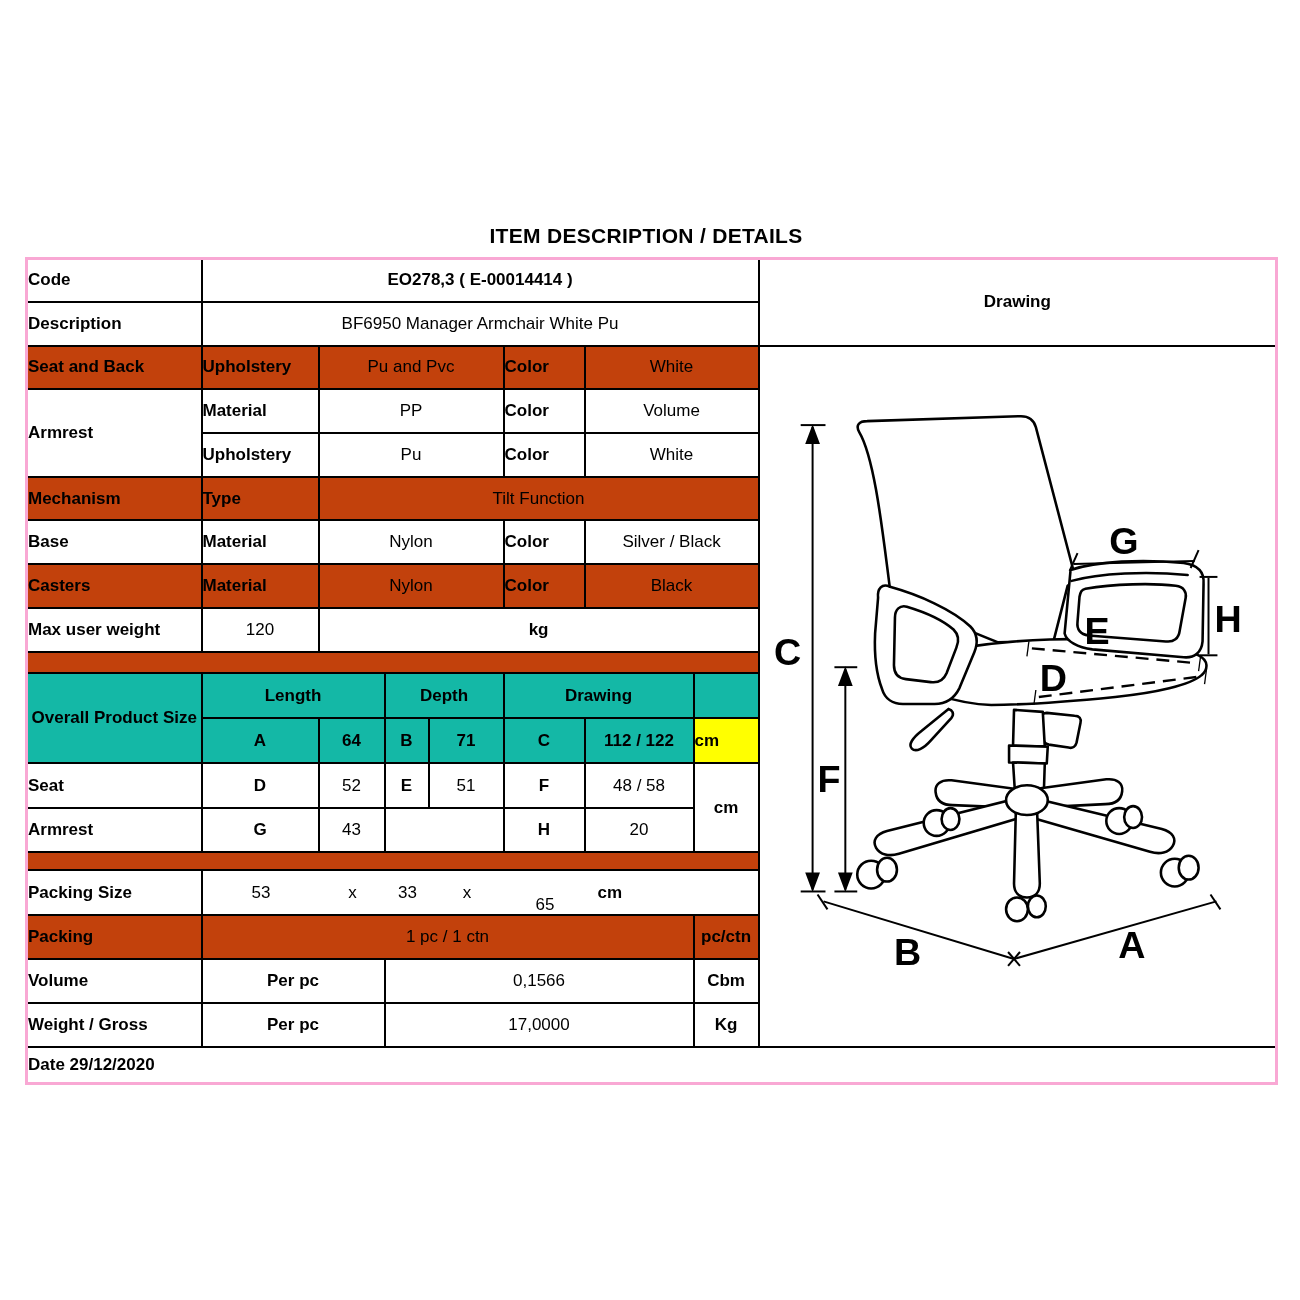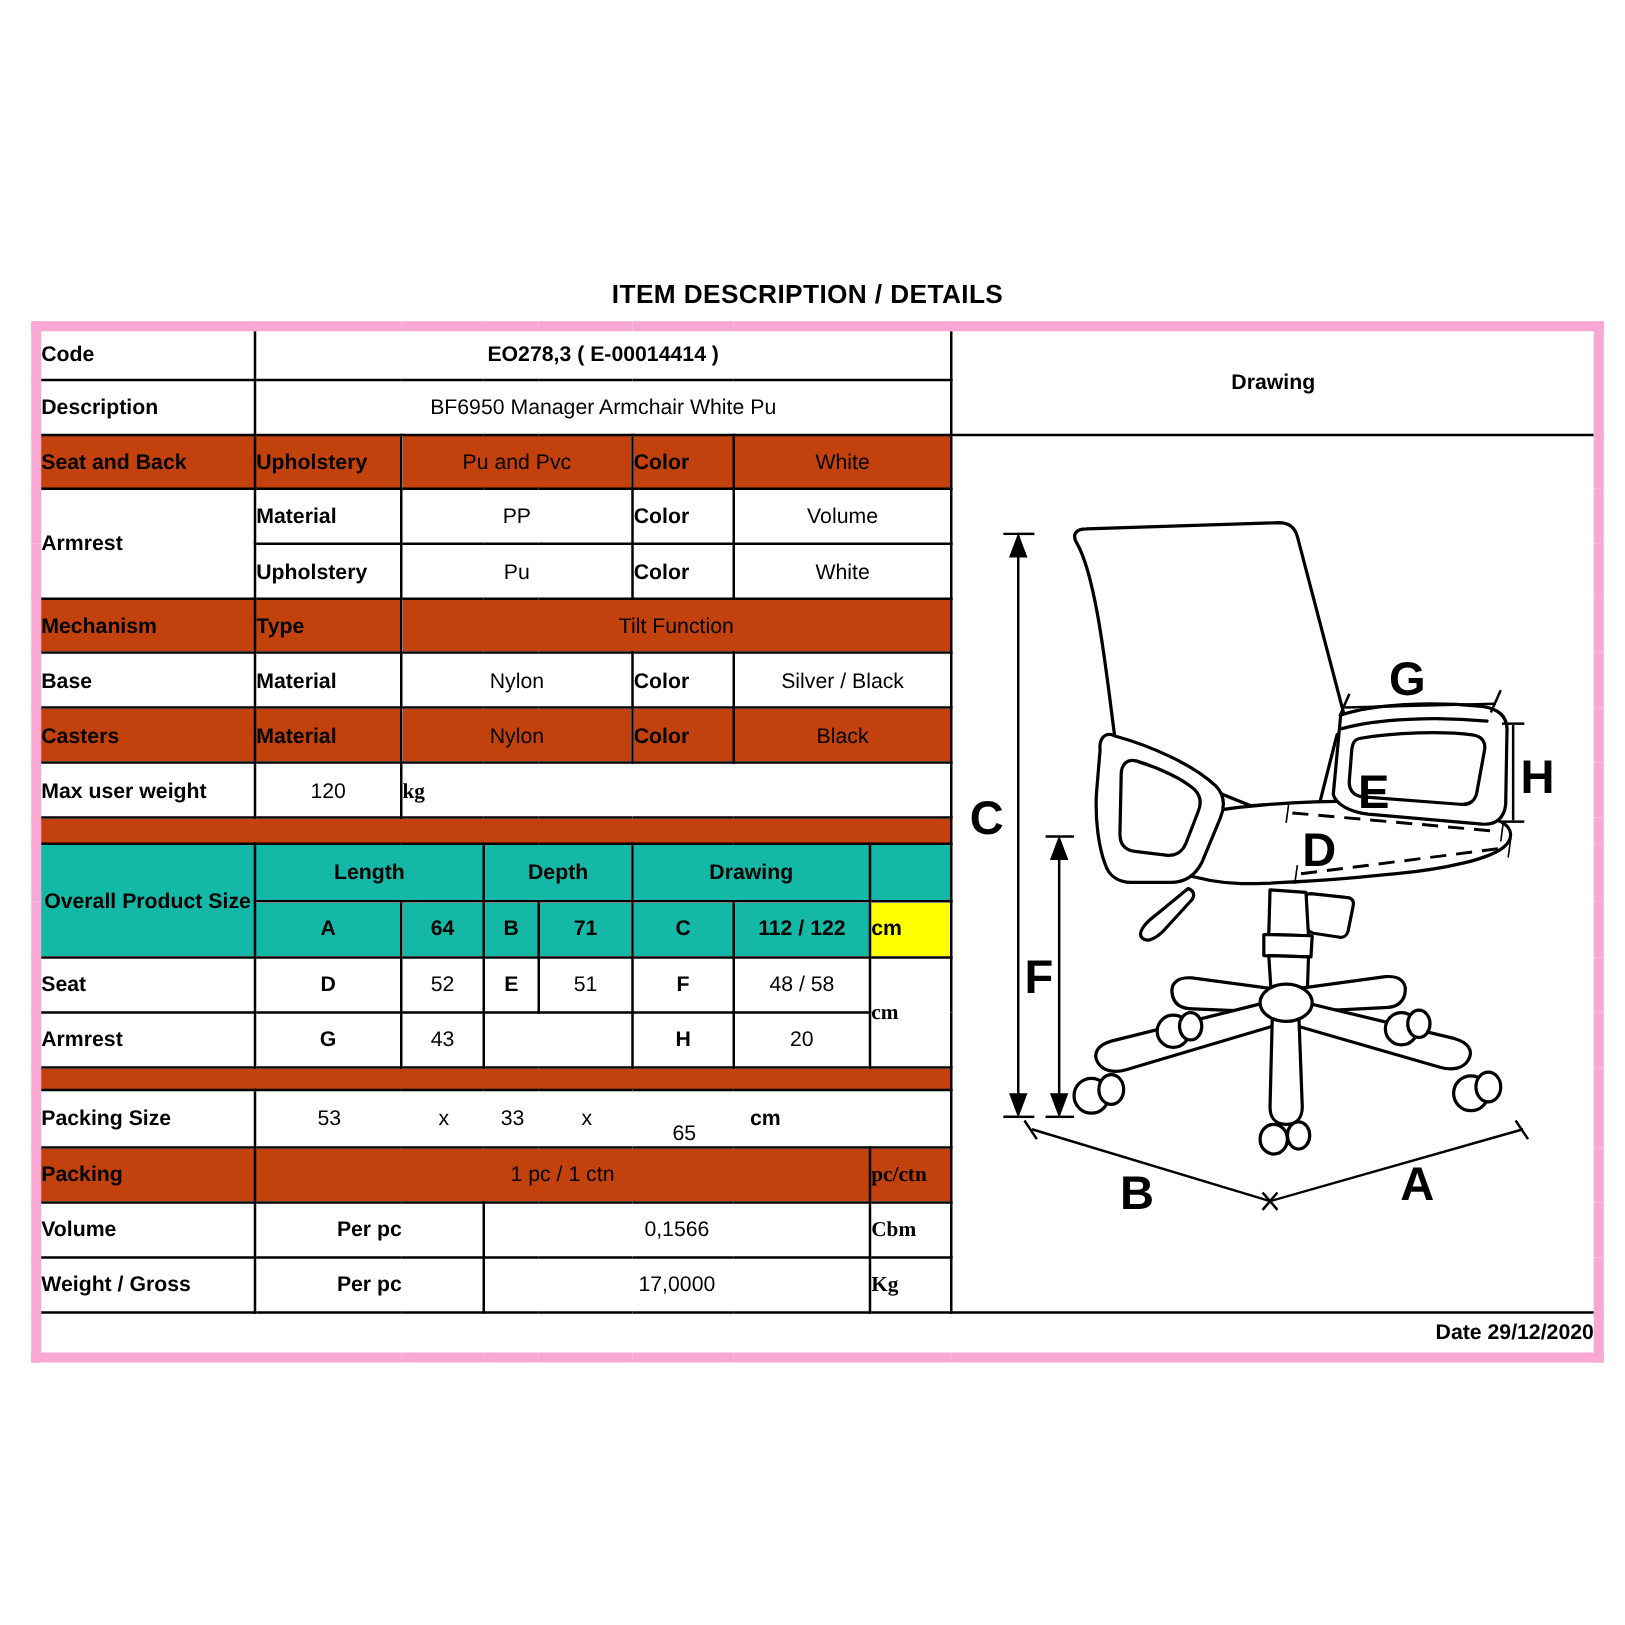--- a/index.html
+++ b/index.html
@@ -1,32 +1,32 @@
 <!DOCTYPE html>
 <html><head>
 <meta charset="utf-8">
 <style>
   html,body{margin:0;padding:0;background:#ffffff;}
   body{width:1300px;height:1300px;font-family:"Liberation Sans",sans-serif;color:#000;}
   .sheet{position:relative;width:1300px;height:1300px;background:#fff;overflow:hidden;}
   .sheet-title{position:absolute;top:224px;left:0;width:1292px;text-align:center;
                font-weight:bold;font-size:21px;letter-spacing:.3px;}
   table.spec{position:absolute;left:25px;top:257px;width:1250px;border-collapse:collapse;
-             table-layout:fixed;border:8px solid #f9a8d4;}
+             table-layout:fixed;border:3px solid #f9a8d4;}
   table.spec td{border:2px solid #000;font-size:17px;padding:0;vertical-align:middle;
                 overflow:hidden;line-height:1.15;}
   .lbl{font-weight:bold;text-align:left;padding-left:4px;}
   .sub{font-weight:bold;text-align:left;padding-left:4px;}
   .val{text-align:center;}
   .b{font-weight:bold;}
   .shade{background:#c2410c;}
   .yellow{background:#14b8a6;font-weight:bold;text-align:center;}
   .yellow-left{background:#ffff00;font-weight:bold;text-align:left;padding-left:5px;}
-  .unit{font-weight:bold;text-align:left;padding-left:5px;font-family:Liberation Serif, serif;}
-  .date-cell{text-align:right;font-weight:bold;}
+  .unit{font-weight:bold;text-align:center;padding-left:5px;}
+  .date-cell{text-align:left;font-weight:bold;}
   .draw-head{text-align:center;font-weight:bold;font-size:18px;}
   .draw-cell{vertical-align:top;padding:0;}
   .psrow{display:flex;width:100%;align-items:center;}
   .psrow span{display:block;text-align:center;}
   .ps1{width:117px;} .ps2{width:66px;} .ps3{width:44px;} .ps4{width:75px;} .ps5{width:81px;margin-top:24px;}
   .ps6{width:160px;text-align:left !important;padding-left:12px;font-weight:bold;}
   svg text.dim{font-family:"Liberation Sans",sans-serif;font-weight:bold;font-size:38px;}
 </style>
 </head>
 <body>

